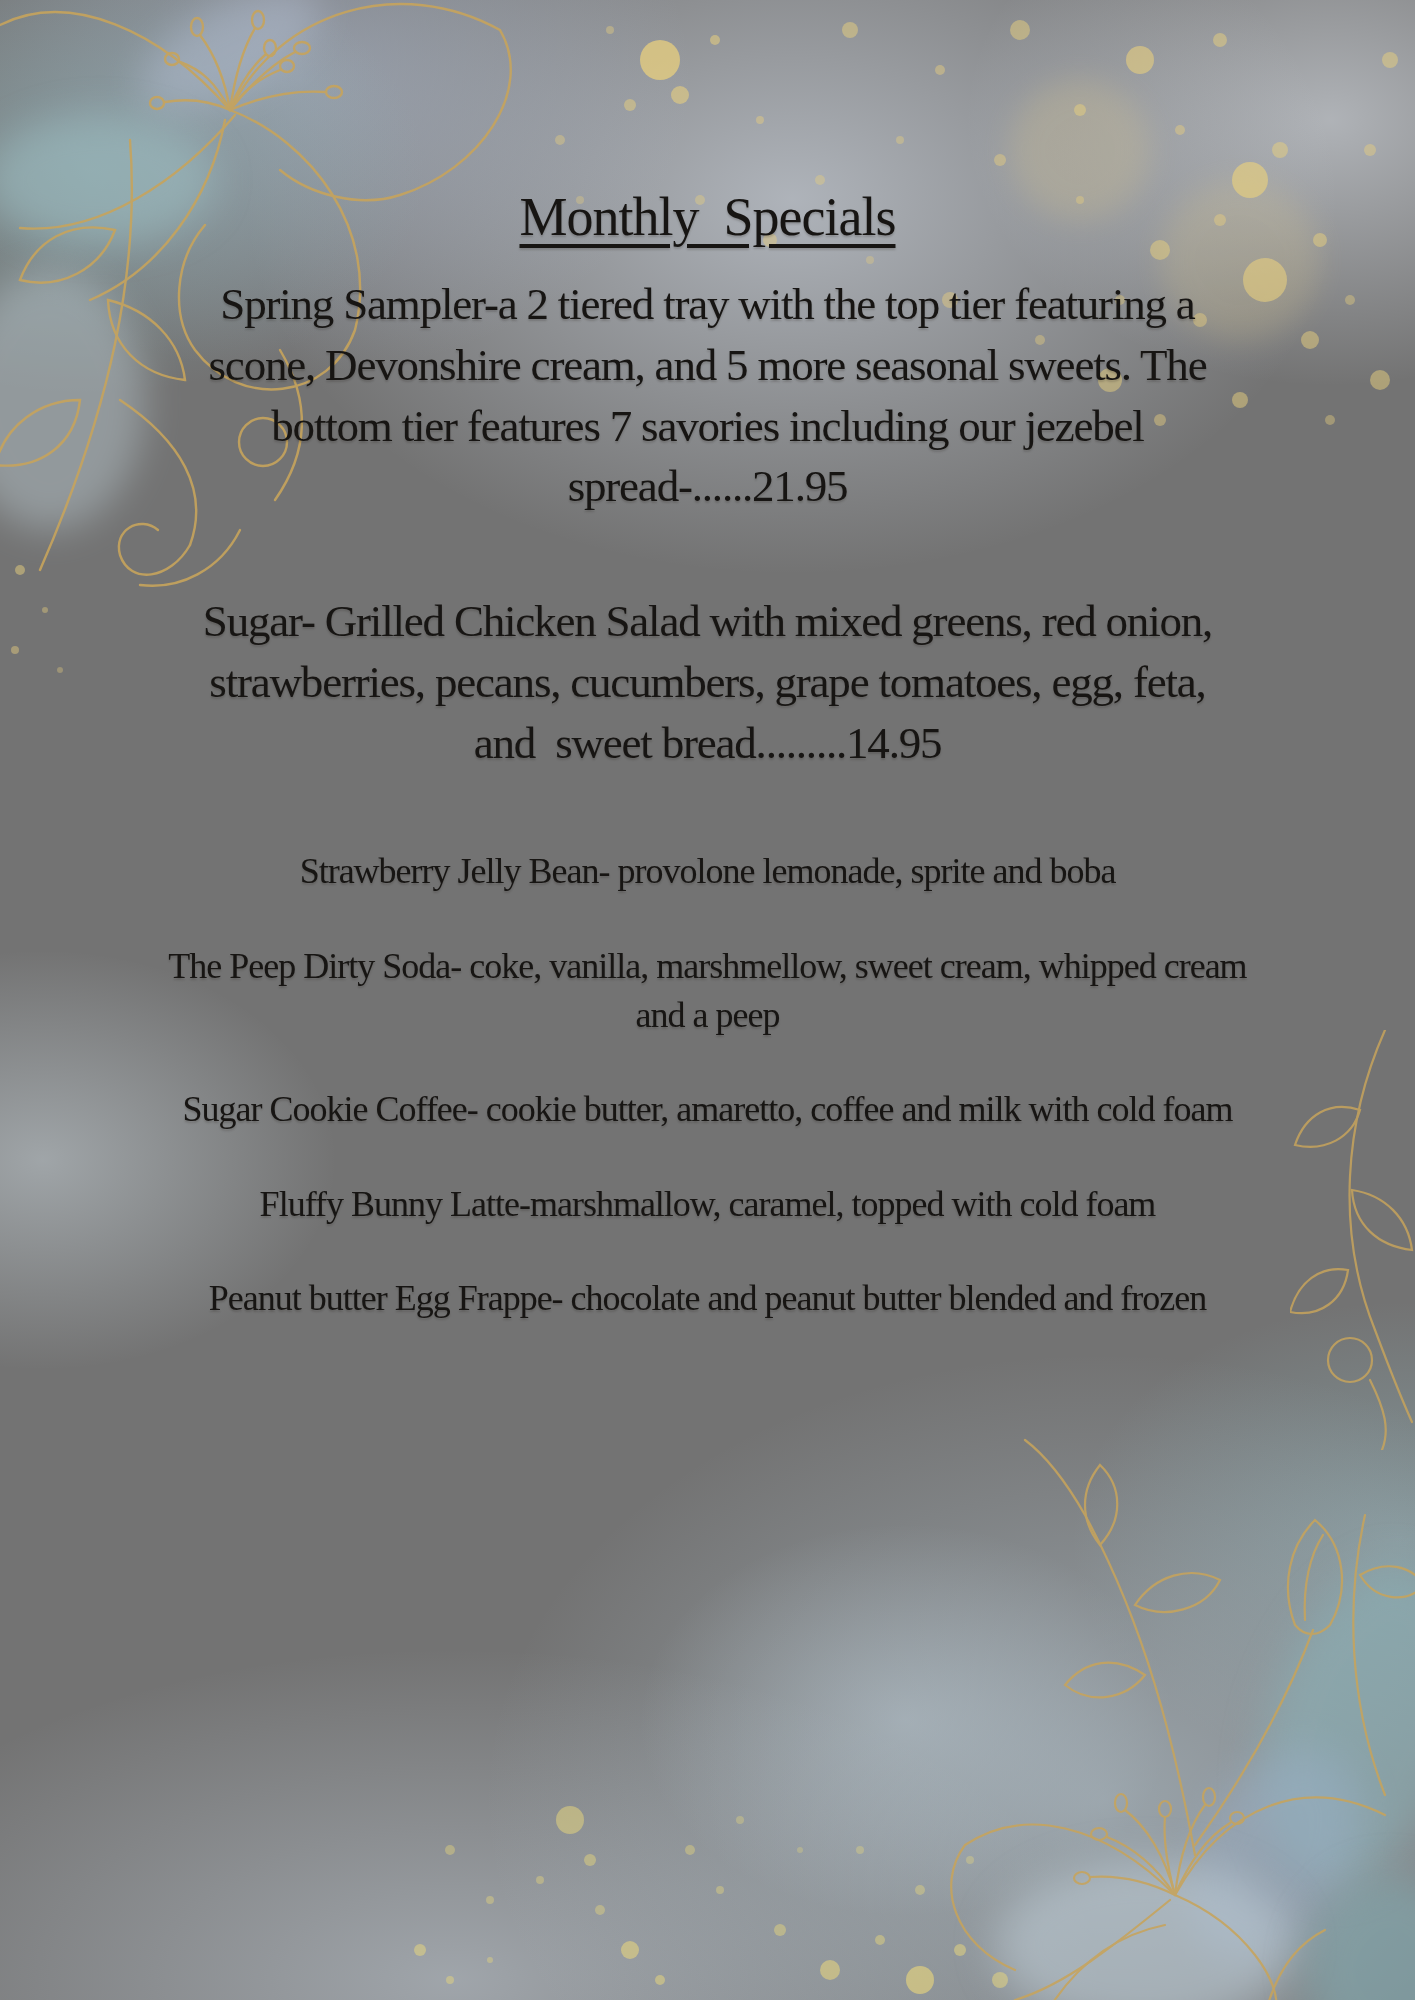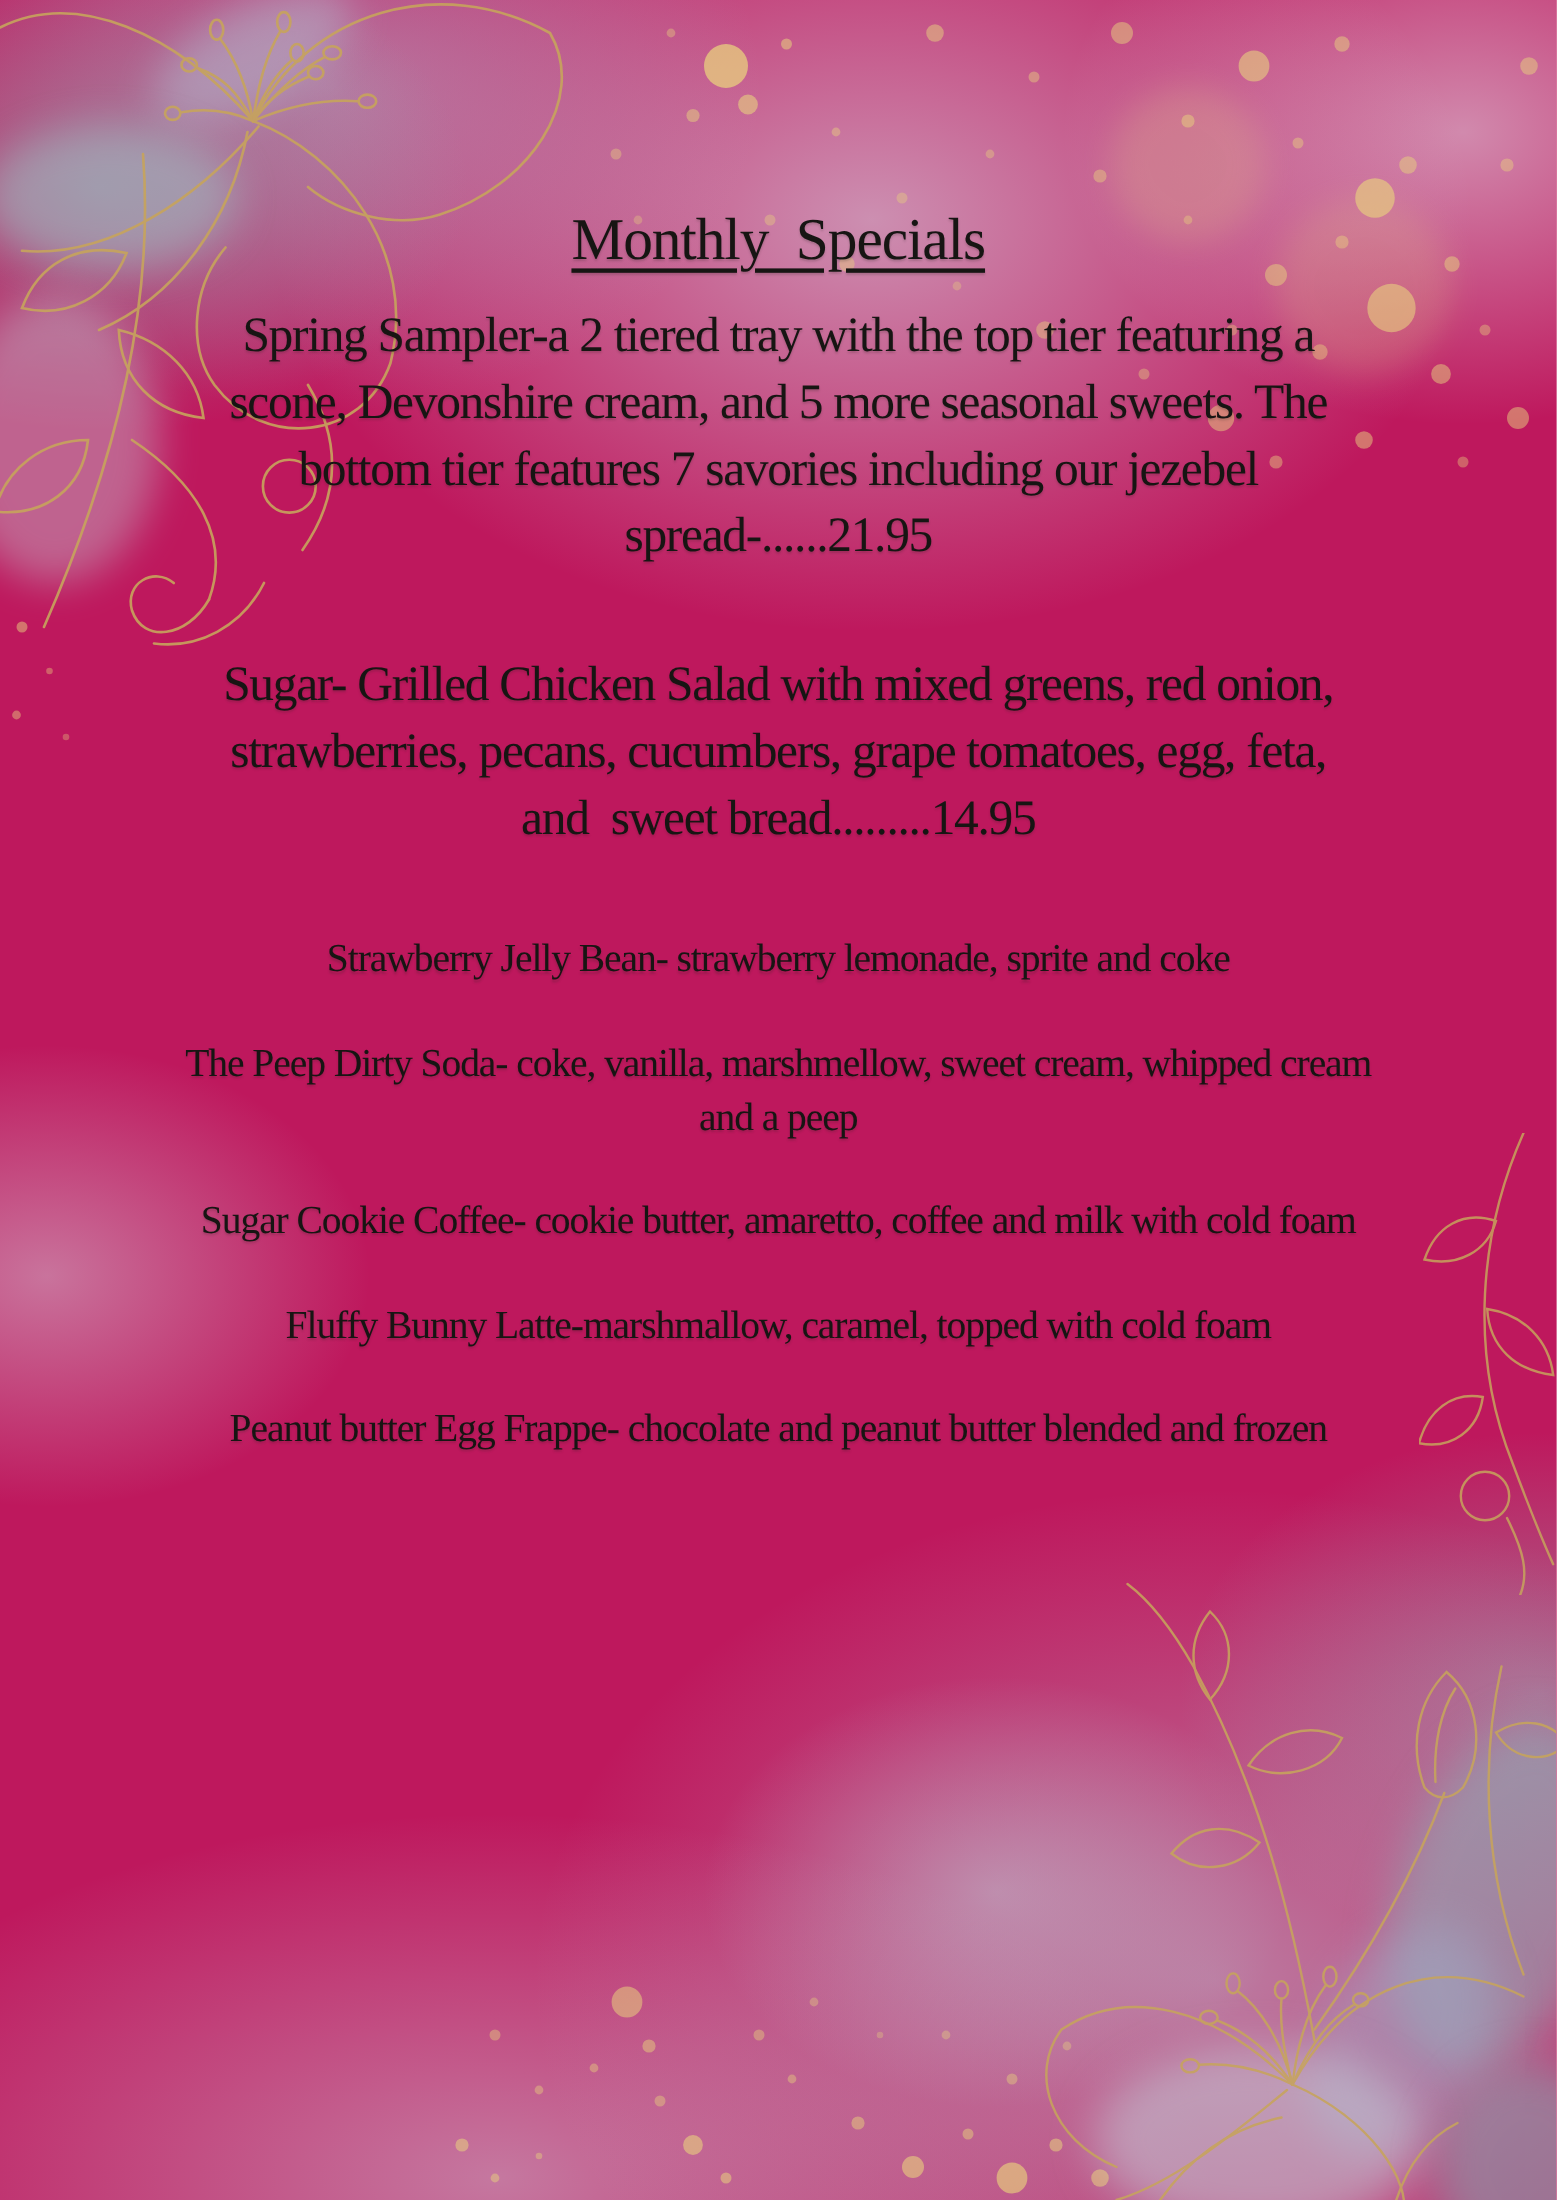--- a/index.html
+++ b/index.html
@@ -1,20 +1,20 @@
 <!DOCTYPE html>
 <html><head>
 <meta charset="utf-8">
 <style>
   html,body{margin:0;padding:0;}
   .page{
     position:relative;
     width:1415px;height:2000px;
     overflow:hidden;
-    background:#be185d;
+    background:#737373;
     font-family:"Liberation Serif","DejaVu Serif",serif;
     color:#171513;
   }
   .bg{
     position:absolute;inset:0;
     background-image:
       radial-gradient(480px 320px at 90px 170px,  rgba(142,180,184,0.50), transparent 70%),
       radial-gradient(560px 420px at 300px 80px,  rgba(177,190,211,0.55), transparent 70%),
       radial-gradient(760px 520px at 56% 10%,     rgba(214,222,233,0.60), transparent 72%),
       radial-gradient(520px 380px at 94% 6%,      rgba(225,231,239,0.55), transparent 70%),
@@ -252,21 +252,21 @@
 scone, Devonshire cream, and 5 more seasonal sweets. The
 bottom tier features 7 savories including our jezebel
 spread-......21.95</span></p>
 
     <p class="section"><span class="u">Sugar</span><span>- Grilled Chicken Salad with mixed greens, red onion,
 strawberries, pecans, cucumbers, grape tomatoes, egg, feta,
 and  sweet bread.........14.95</span></p>
 
 
 
-    <p class="drink-item">Strawberry Jelly Bean- strawberry lemonade, sprite and coke</p>
+    <p class="drink-item">Strawberry Jelly Bean- provolone lemonade, sprite and boba</p>
     <p class="drink-item">The Peep Dirty Soda- coke, vanilla, marshmellow, sweet cream, whipped cream
 and a peep</p>
     <p class="drink-item">Sugar Cookie Coffee- cookie butter, amaretto, coffee and milk with cold foam</p>
     <p class="drink-item">Fluffy Bunny Latte-marshmallow, caramel, topped with cold foam</p>
     <p class="drink-item">Peanut butter Egg Frappe- chocolate and peanut butter blended and frozen</p>
 
   </div>
 </div>
 
 </body></html>

